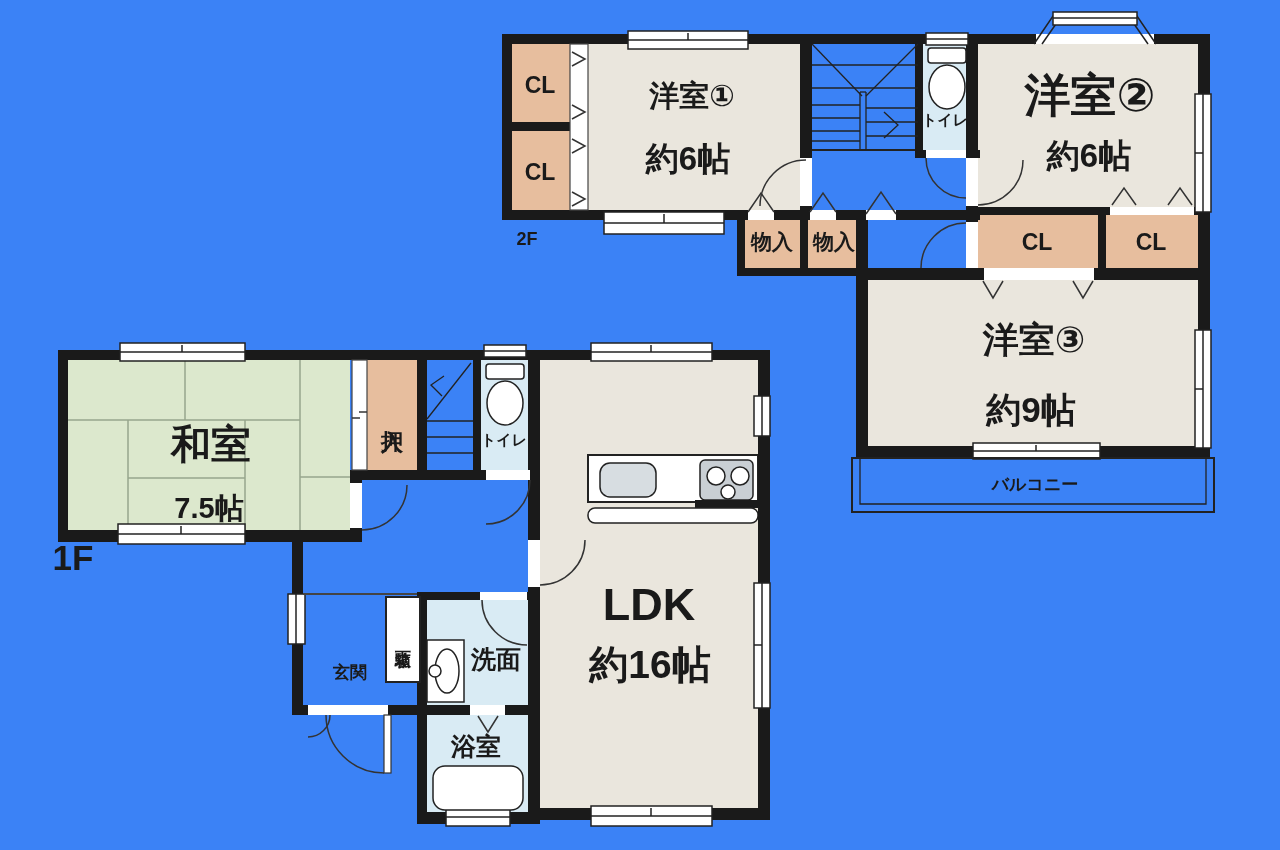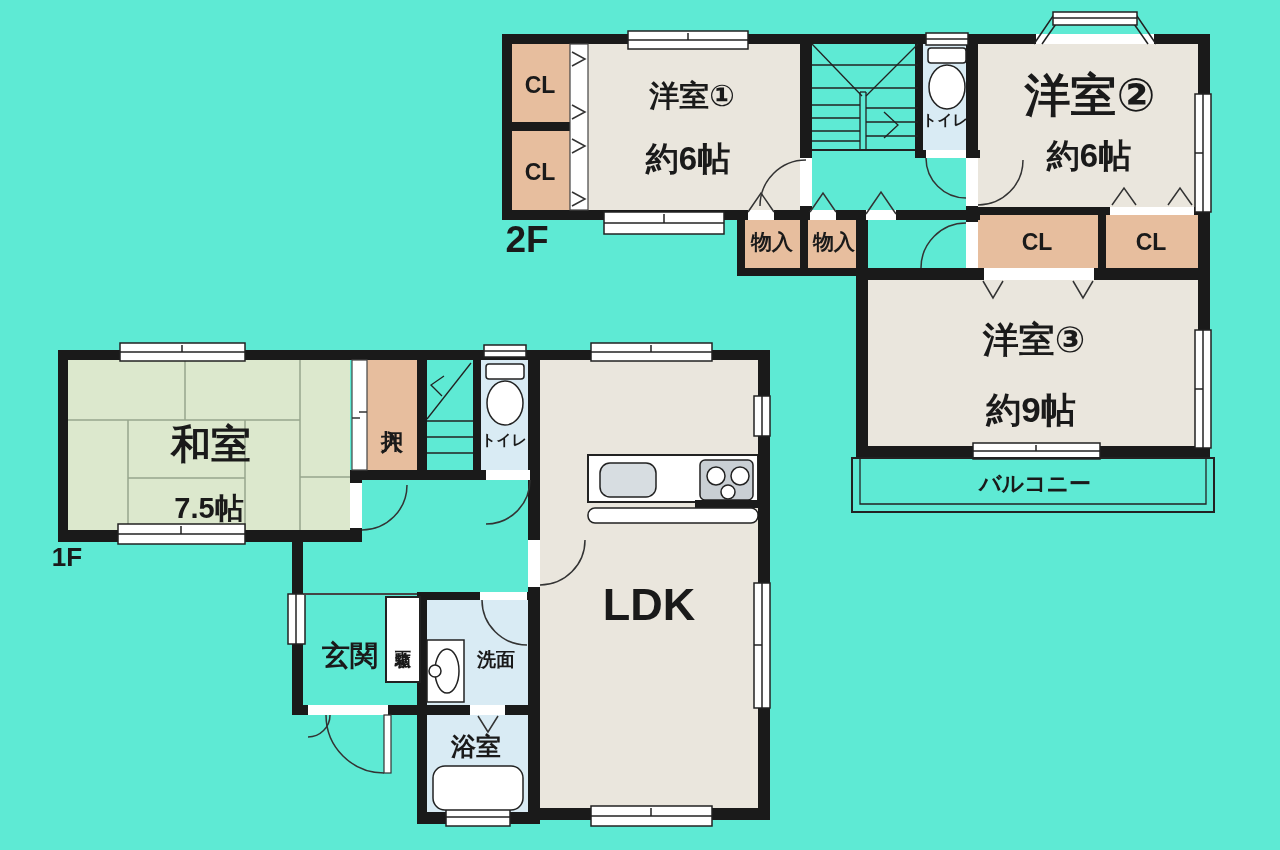--- a/index.html
+++ b/index.html
@@ -1,16 +1,16 @@
 <!DOCTYPE html>
 <html><head>
 <meta charset="utf-8">
 <style>
   html,body{margin:0;padding:0;background:#ffffff;}
-  .plan-wrap{position:relative;width:1280px;height:850px;background:#5eead4;overflow:hidden;
+  .plan-wrap{position:relative;width:1280px;height:850px;background:#3b82f6;overflow:hidden;
              font-family:"Liberation Sans","DejaVu Sans",sans-serif;}
   .plan-wrap svg{position:absolute;left:0;top:0;}
   .lbl{position:absolute;transform:translate(-50%,-50%);color:#1a1a1a;font-weight:600;
        white-space:nowrap;line-height:1;}
   .v{writing-mode:vertical-rl;text-orientation:upright;letter-spacing:1px;}
   .bold{font-weight:700;}
 </style>
 </head>
 <body>
 
@@ -295,27 +295,28 @@
 <div class="lbl" style="left:688px;top:158px;font-size:33px">約6帖</div>
 <div class="lbl" style="left:945px;top:119px;font-size:15px">トイレ</div>
 <div class="lbl" style="left:1090px;top:95px;font-size:46px">洋室②</div>
 <div class="lbl" style="left:1089px;top:155px;font-size:33px">約6帖</div>
 <div class="lbl" style="left:772px;top:241px;font-size:21px">物入</div>
 <div class="lbl" style="left:834px;top:241px;font-size:21px">物入</div>
 <div class="lbl" style="left:1037px;top:242px;font-size:23px">CL</div>
 <div class="lbl" style="left:1151px;top:242px;font-size:23px">CL</div>
 <div class="lbl" style="left:1034px;top:340px;font-size:36px">洋室③</div>
 <div class="lbl" style="left:1031px;top:409px;font-size:35px">約9帖</div>
-<div class="lbl" style="left:1035px;top:484px;font-size:22px">バルコニー</div>
-<div class="lbl bold" style="left:527px;top:239px;font-size:37px">2F</div>
+<div class="lbl" style="left:1035px;top:484px;font-size:17px">バルコニー</div>
+<div class="lbl bold" style="left:527px;top:239px;font-size:18px">2F</div>
 
 <div class="lbl" style="left:211px;top:444px;font-size:40px">和室</div>
 <div class="lbl" style="left:209px;top:508px;font-size:29px">7.5帖</div>
 <div class="lbl v" style="left:392px;top:413px;font-size:22px">押入</div>
 <div class="lbl" style="left:504px;top:439px;font-size:15px">トイレ</div>
 <div class="lbl" style="left:649px;top:604px;font-size:45px">LDK</div>
-<div class="lbl" style="left:350px;top:656px;font-size:28px">玄関</div>
+<div class="lbl" style="left:650px;top:664px;font-size:39px">約16帖</div>
+<div class="lbl" style="left:350px;top:672px;font-size:17px">玄関</div>
 <div class="lbl v" style="left:403px;top:639px;font-size:16px">下駄箱</div>
-<div class="lbl" style="left:496px;top:659px;font-size:19px">洗面</div>
+<div class="lbl" style="left:496px;top:659px;font-size:25px">洗面</div>
 <div class="lbl" style="left:476px;top:746px;font-size:25px">浴室</div>
-<div class="lbl bold" style="left:67px;top:557px;font-size:26px">1F</div>
+<div class="lbl bold" style="left:73px;top:557px;font-size:35px">1F</div>
 
 </div>
 
 </body></html>

